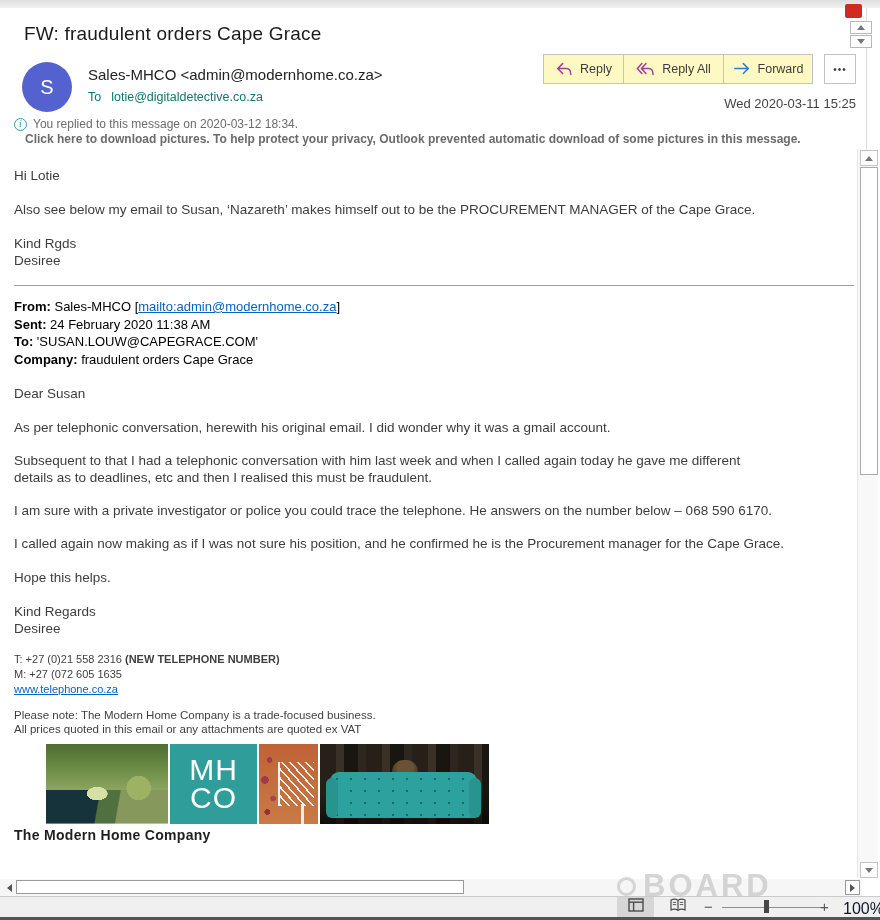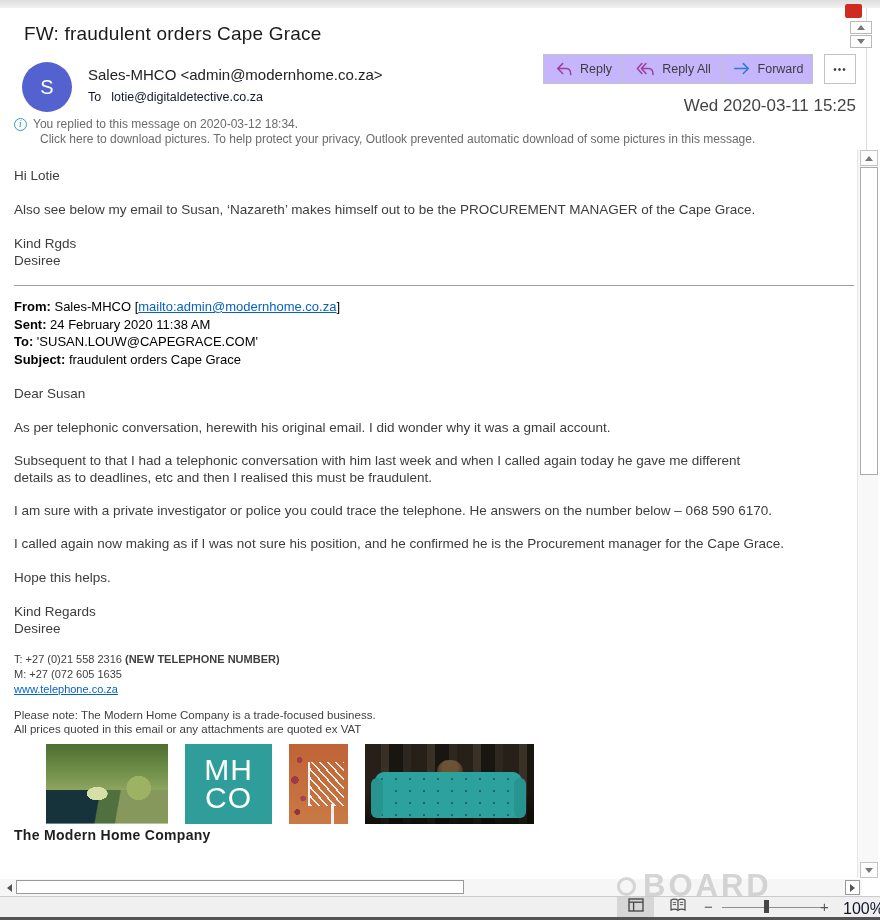--- a/index.html
+++ b/index.html
@@ -20,61 +20,61 @@
   .spinner { position:absolute; left:850px; top:21px; width:22px; }
   .spin-btn { width:22px; height:13px; border:1px solid #b9b9b9; background:#fdfdfd;
     display:flex; align-items:center; justify-content:center; margin-bottom:1px; cursor:pointer; }
   .tri-up { width:0; height:0; border-left:4px solid transparent; border-right:4px solid transparent; border-bottom:5px solid #777; }
   .tri-down { width:0; height:0; border-left:4px solid transparent; border-right:4px solid transparent; border-top:5px solid #777; }
 
   .avatar { position:absolute; left:22px; top:62px; width:50px; height:50px; border-radius:50%;
     background:#5362cf; color:#fff; display:flex; align-items:center; justify-content:center;
     font-size:20px; font-weight:300; cursor:pointer; }
   .sender { position:absolute; left:88px; top:66px; font-size:15px; color:#222; }
-  .to-line { position:absolute; left:88px; top:90px; font-size:12.5px; color:#0f172a; }
+  .to-line { position:absolute; left:88px; top:90px; font-size:12.5px; color:#0f766e; }
   .to-line .to-addr { margin-left:10px; }
 
   .actions { position:absolute; left:543px; top:54px; display:flex; }
   .act-btn { display:flex; align-items:center; justify-content:center; height:30px;
-    background:#c4b5fd; border:1px solid #c3c3c3; margin-left:-1px; font-size:12.5px; color:#3d3d3d;
+    background:#fef9c3; border:1px solid #c3c3c3; margin-left:-1px; font-size:12.5px; color:#3d3d3d;
     font-family:"Liberation Sans",sans-serif; cursor:pointer; }
   .act-btn:first-child { margin-left:0; }
   .act-btn .icn { display:flex; margin-right:7px; }
   .btn-reply { width:81px; }
   .btn-replyall { width:101px; }
   .btn-forward { width:90px; }
   .btn-more { position:absolute; left:824px; top:54px; width:32px; height:30px;
     background:#fff; border:1px solid #c3c3c3; font-size:10px; color:#3d3d3d;
     display:flex; align-items:center; justify-content:center; letter-spacing:1px; cursor:pointer; }
-  .date { position:absolute; right:24px; top:96px; font-size:17px; color:#444; }
+  .date { position:absolute; right:24px; top:96px; font-size:13px; color:#444; }
 
   .infobar { position:absolute; left:14px; top:117px; font-size:12px; color:#6b6b6b; line-height:14px; }
   .info-line1 { display:flex; align-items:center; }
   .info-icon { width:13px; height:13px; border:1px solid #2aa0b8; color:#2aa0b8; border-radius:50%;
     display:inline-flex; align-items:center; justify-content:center; font-size:9px;
     font-family:"DejaVu Serif",serif; font-style:italic; margin-right:6px; flex:none; }
-  .info-line2 { margin-left:26px; margin-top:1px; cursor:pointer; }
+  .info-line2 { margin-left:11px; margin-top:1px; cursor:pointer;font-weight:bold; }
 
   
   .content { position:absolute; left:14px; top:150px; width:840px; font-size:13.5px; color:#3d3d3d; line-height:17px; }
   .content .p { margin-top:17px; }
   .content .p0 { margin-top:0; }
   .content .m16 { margin-top:16px; }
   .rule { border:none; border-top:1px solid #9e9e9e; margin-top:16px; }
   .quoted { margin-top:12px; font-size:13px; color:#000; line-height:17.5px; }
   .quoted b { font-weight:bold; }
   a.lnk { color:#0563c1; text-decoration:underline; cursor:pointer; }
   .sigsmall { font-size:11px; line-height:15px; color:#3f3f3f; }
   .sigsmall.first { margin-top:15px; }
   .note { font-size:11.5px; line-height:14px; color:#3f3f3f; }
   .note.first { margin-top:11px; }
   .company { margin-top:3px; font-size:14px; font-weight:bold; color:#1f1f1f; letter-spacing:0.3px; }
 
   
-  .img-strip { margin-top:8px; display:flex; gap:17px; height:80px;padding-left:32px; }
+  .img-strip { margin-top:8px; display:flex; gap:2px; height:80px;padding-left:32px; }
   .fimg { height:80px; position:relative; overflow:hidden; }
   .img-garden { width:122px;
     background:
       radial-gradient(ellipse 17px 11px at 42% 62%, #d6e0a6 60%, rgba(0,0,0,0) 62%),
       radial-gradient(ellipse 20px 20px at 76% 55%, #9db263 60%, rgba(0,0,0,0) 62%),
       linear-gradient(100deg, #16323a 0% 42%, #51703f 43% 58%, #87985c 59%),
       linear-gradient(180deg, #4e6e33 0%, #6f8f49 55%, #93a964 100%);
     background-size:100% 100%, 100% 100%, 100% 42%, 100% 62%;
     background-position:0 0, 0 0, 0 100%, 0 0;
     background-repeat:no-repeat; }
@@ -218,21 +218,21 @@
     <div class="p">Also see below my email to Susan, ‘Nazareth’ makes himself out to be the PROCUREMENT MANAGER of the Cape Grace.</div>
     <div class="p">Kind Rgds</div>
     <div class="p0">Desiree</div>
 
     <hr class="rule">
 
     <div class="quoted">
       <div><b>From:</b><span> Sales-MHCO [</span><a class="lnk">mailto:admin@modernhome.co.za</a><span>]</span></div>
       <div><b>Sent:</b><span> 24 February 2020 11:38 AM</span></div>
       <div><b>To:</b><span> 'SUSAN.LOUW@CAPEGRACE.COM'</span></div>
-      <div><b>Subject:</b><span> fraudulent orders Cape Grace</span></div>
+      <div><b>Company:</b><span> fraudulent orders Cape Grace</span></div>
     </div>
 
     <div class="p">Dear Susan</div>
     <div class="p">As per telephonic conversation, herewith his original email.  I did wonder why it was a gmail account.</div>
     <div class="m16">
       <span>Subsequent to that I had a telephonic conversation with him last week and when I called again today he gave me different</span><br>
       <span>details as to deadlines, etc and then I realised this must be fraudulent.</span>
     </div>
     <div class="m16">I am sure with a private investigator or police you could trace the telephone.  He answers on the number below – 068 590 6170.</div>
     <div class="m16">I called again now making as if I was not sure his position, and he confirmed he is the Procurement manager for the Cape Grace.</div>

